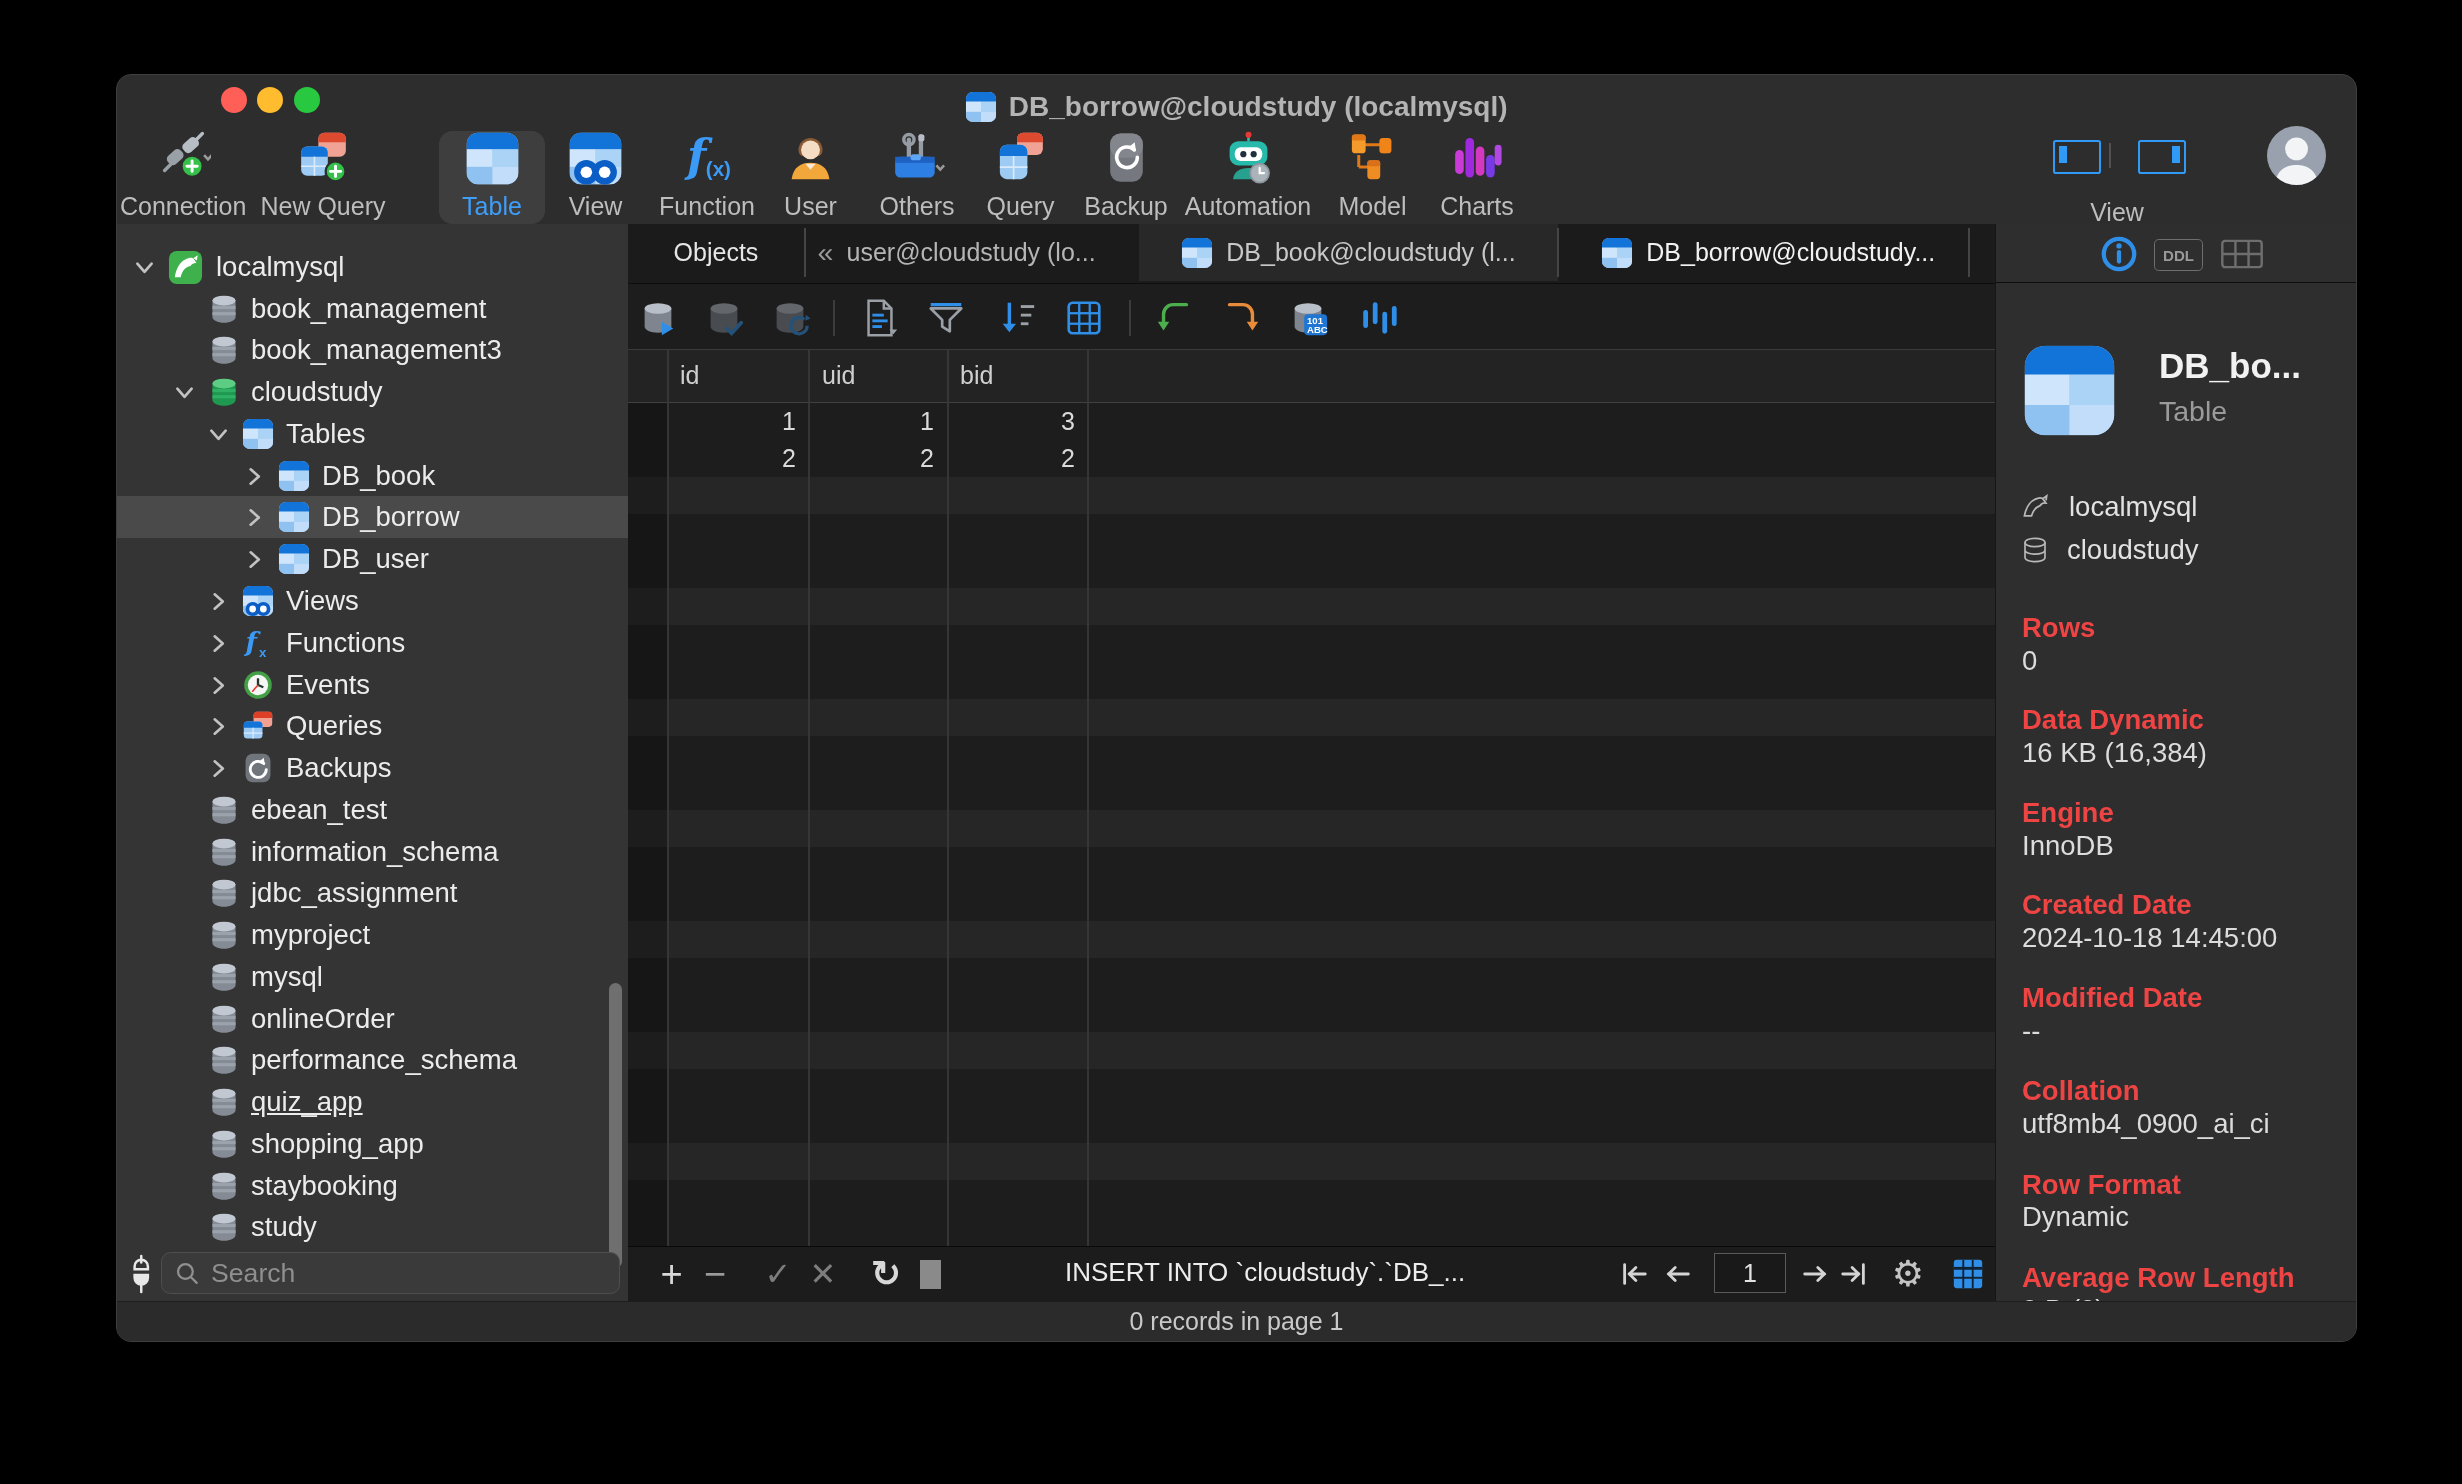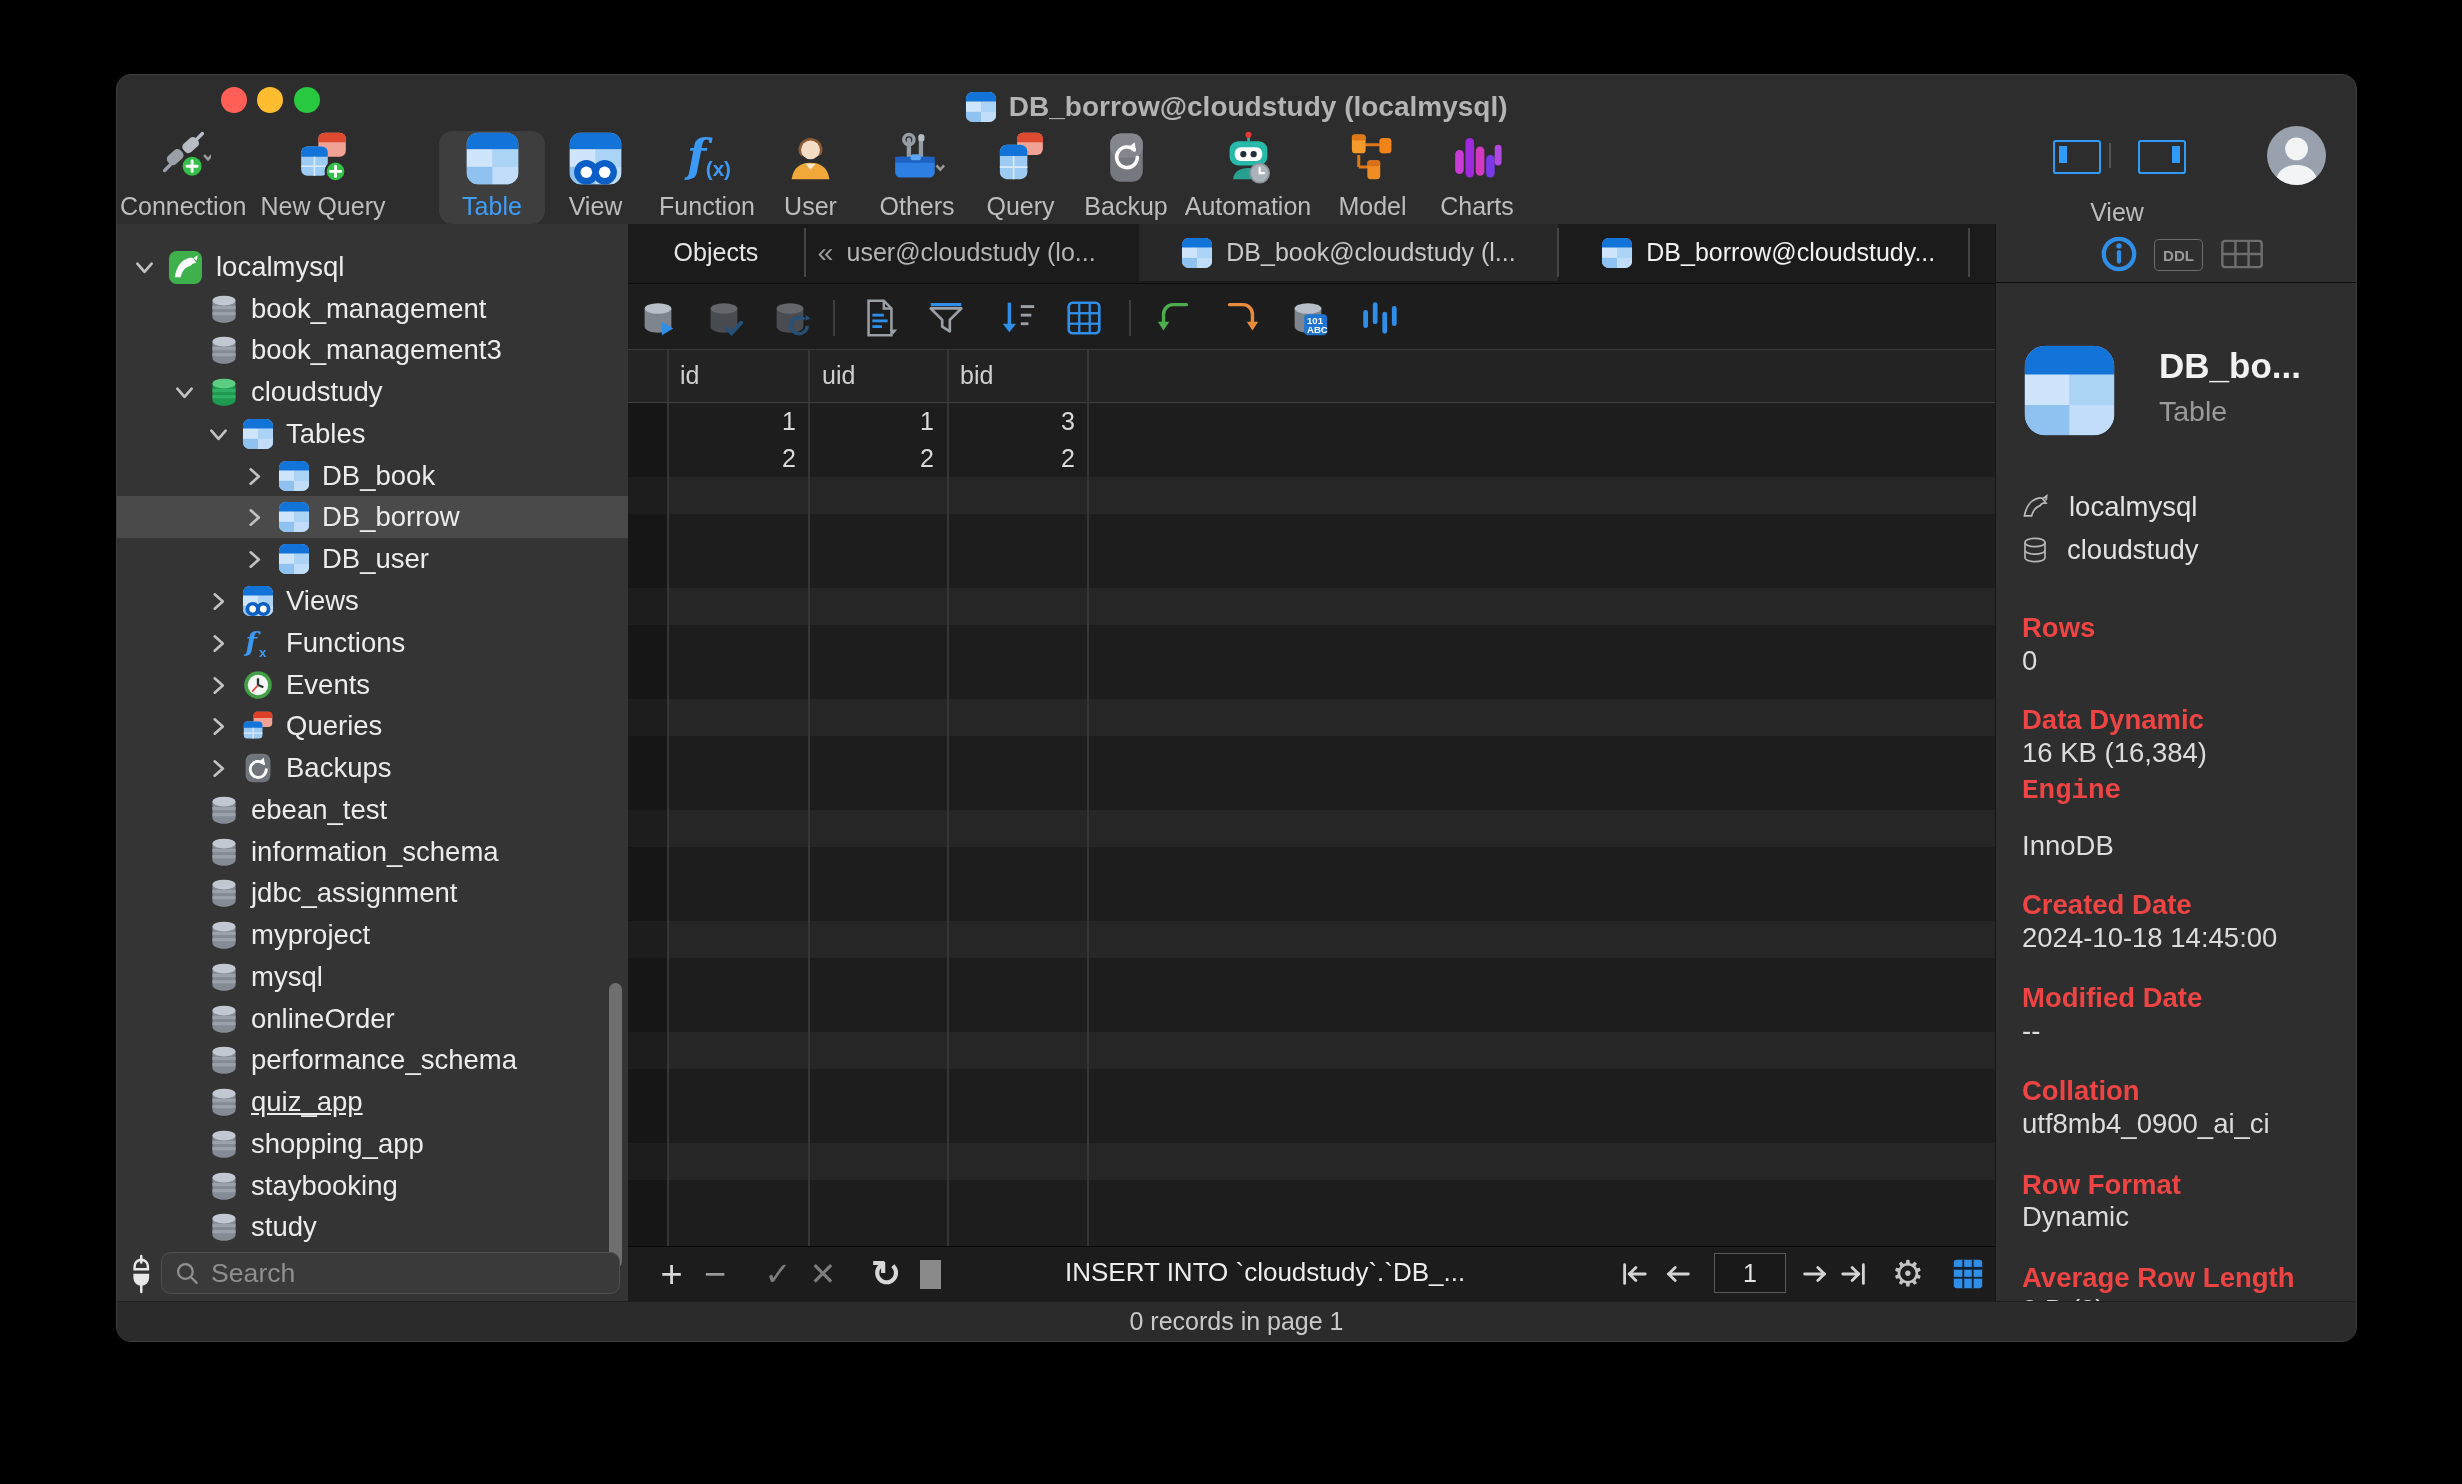--- a/index.html
+++ b/index.html
@@ -762,21 +762,21 @@
         <ellipse cx="18" cy="9" rx="12" ry="5" fill="none" stroke="#b8b8b8" stroke-width="2"></ellipse>
         <path d="M6 9 v18 c0 2.8 5.4 5 12 5 s12-2.2 12-5 V9 M6 18 c0 2.8 5.4 5 12 5 s12-2.2 12-5" fill="none" stroke="#b8b8b8" stroke-width="2"></path>
       </svg>
       <span>cloudstudy</span>
     </div>
 
     <div class="a sect h" style="top:388px;">Rows</div>
     <div class="a sect v" style="top:421px;">0</div>
     <div class="a sect h" style="top:480px;">Data Dynamic</div>
     <div class="a sect v" style="top:513px;">16 KB (16,384)</div>
-    <div class="a sect h" style="top:551px;font-family:Liberation Mono, monospace;">Engine</div>
+    <div class="a sect h" style="top:573px;">Engine</div>
     <div class="a sect v" style="top:606px;">InnoDB</div>
     <div class="a sect h" style="top:665px;">Created Date</div>
     <div class="a sect v" style="top:698px;">2024-10-18 14:45:00</div>
     <div class="a sect h" style="top:758px;">Modified Date</div>
     <div class="a sect v" style="top:791px;">--</div>
     <div class="a sect h" style="top:851px;">Collation</div>
     <div class="a sect v" style="top:884px;">utf8mb4_0900_ai_ci</div>
     <div class="a sect h" style="top:945px;">Row Format</div>
     <div class="a sect v" style="top:977px;">Dynamic</div>
     <div class="a sect h" style="top:1038px;">Average Row Length</div>

